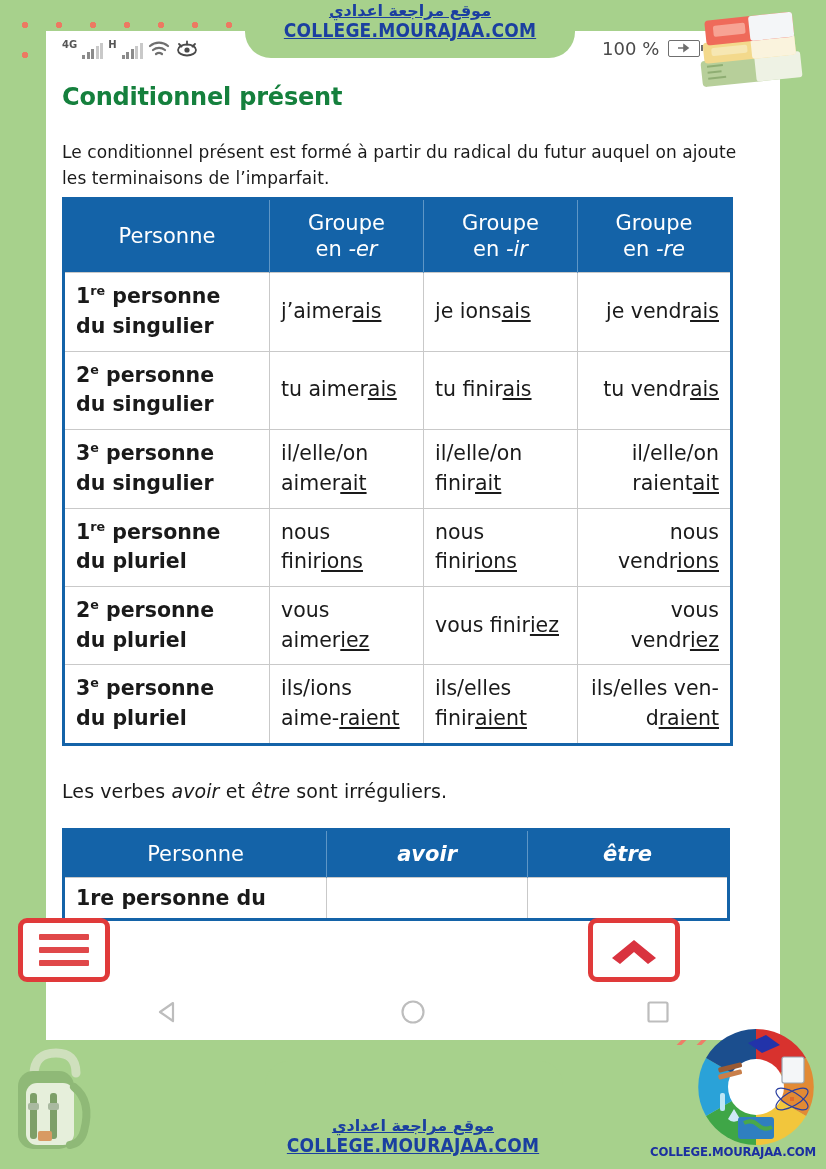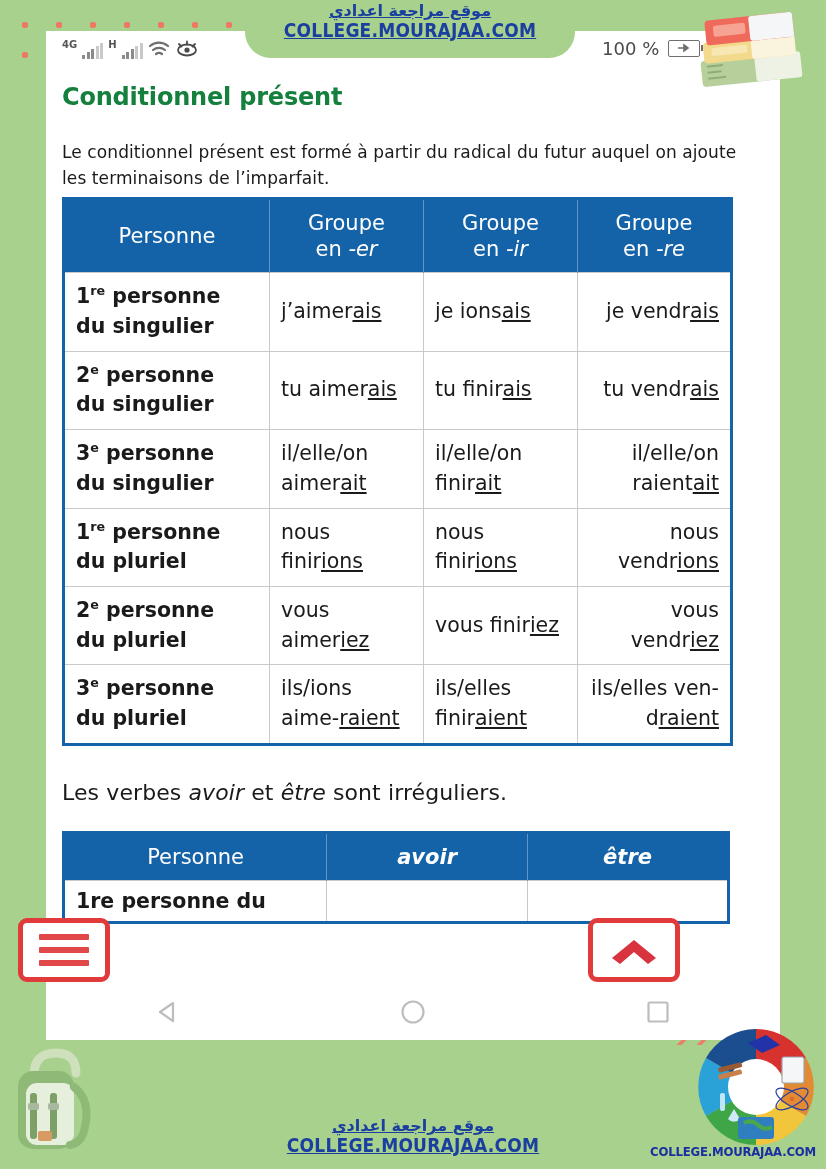--- a/index.html
+++ b/index.html
@@ -108,21 +108,21 @@
     line-height:1.45;
   }
   .conj-table td:last-child{border-right:none;text-align:right;}
   .conj-table td.person{font-weight:bold;}
   .conj-table td u{text-decoration:underline;text-underline-offset:2px;}
   .col-person{width:206px;}
   .col-grp{width:154px;}
   sup{font-size:.62em;vertical-align:super;}
 
   #bridge-paragraph{
-    color:#1a1a1a;font-size:22px;margin:34px 2px 26px 2px;letter-spacing:.1px;
+    color:#1a1a1a;font-size:19px;margin:34px 2px 26px 2px;letter-spacing:.1px;
   }
   #bridge-paragraph i{font-style:italic;}
 
   
   #table-irreguliers{
     width:668px;border-collapse:collapse;margin-left:2px;
     border:3px solid #1463a8;table-layout:fixed;background:#fff;
   }
   #table-irreguliers th{
     background:#1463a8;color:#fff;font-size:21px;font-weight:normal;

